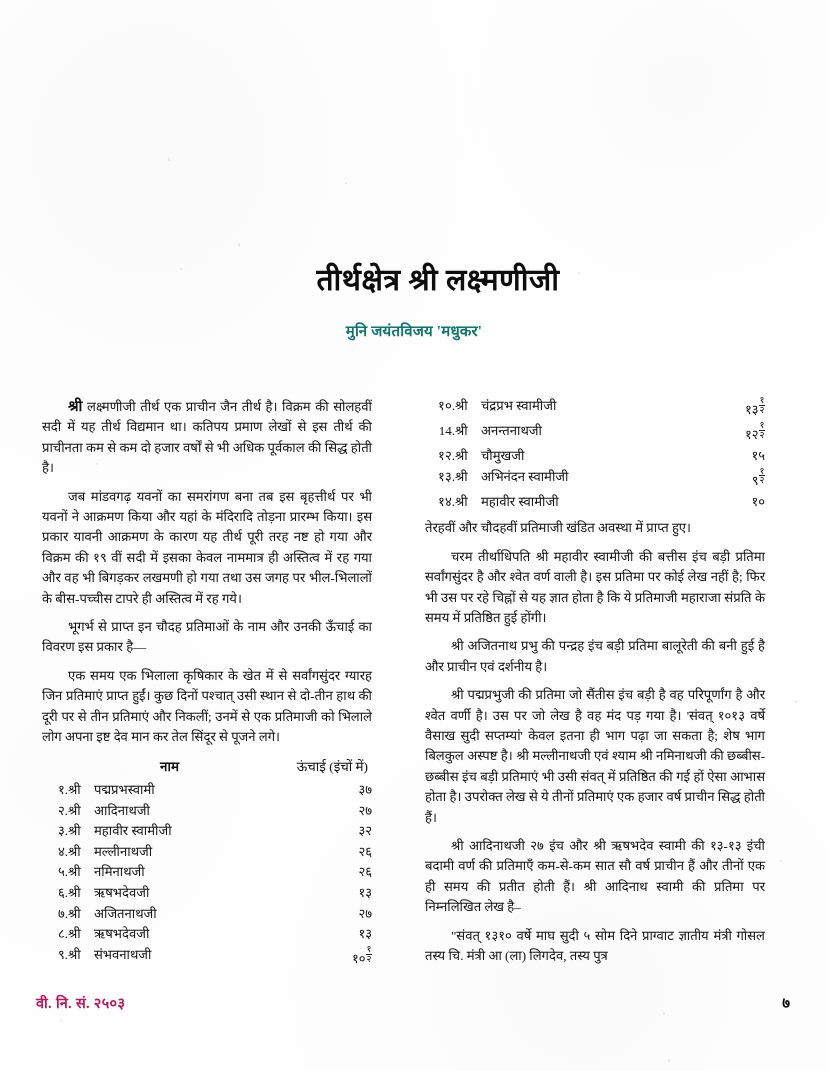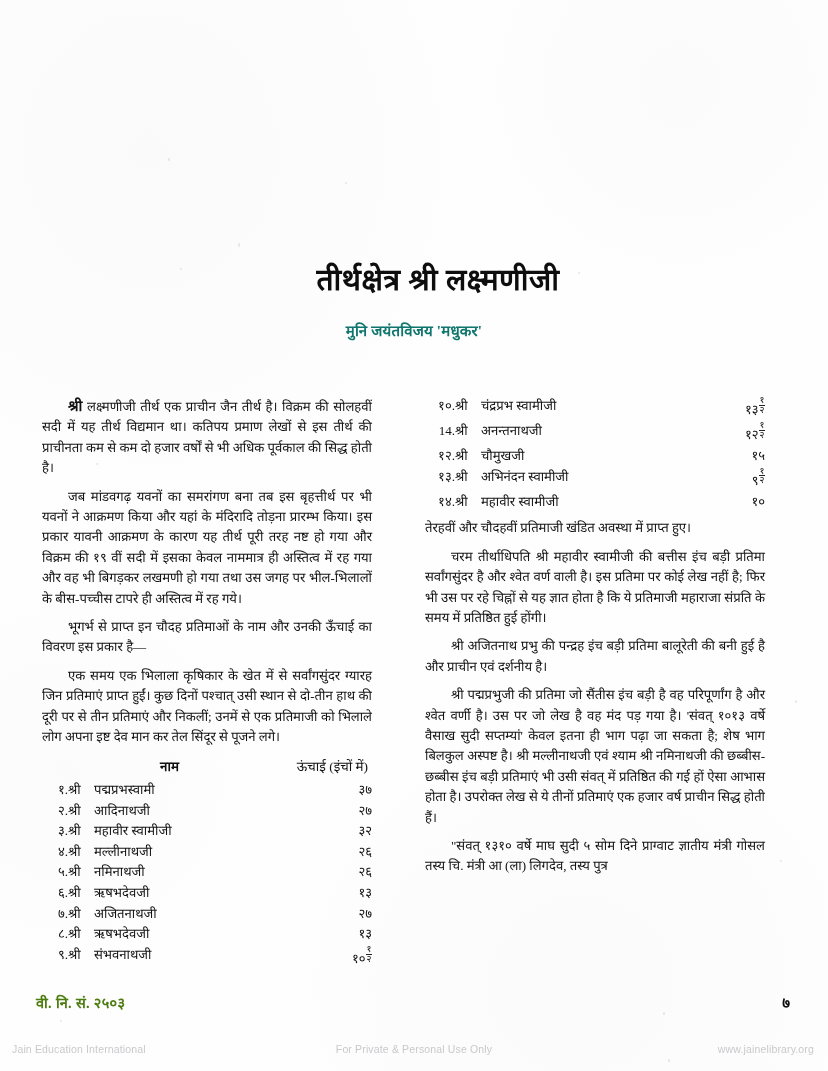--- a/index.html
+++ b/index.html
@@ -156,21 +156,21 @@
     left: 0;
     right: 0;
     height: 22px;
   }
   .footer-era {
     position: absolute;
     left: 36px;
     top: 0;
     font-size: 14.5px;
     font-weight: 700;
-    color: #4d7c0f;
+    color: #be185d;
     letter-spacing: 0.3px;
   }
   .footer-pageno {
     position: absolute;
     right: 38px;
     top: 0;
     font-size: 15px;
     font-weight: 700;
     color: #0f0f0f;
   }
@@ -321,28 +321,24 @@
             <td class="td-name">महावीर स्वामीजी</td>
             <td class="td-height">१०</td>
           </tr>
         </tbody>
     </table>
     <div id="right-paras" style="margin-top:6px;">
         <p class="no-indent">तेरहवीं और चौदहवीं प्रतिमाजी खंडित अवस्था में प्राप्त हुए।</p>
         <p>चरम तीर्थाधिपति श्री महावीर स्वामीजी की बत्तीस इंच बड़ी प्रतिमा सर्वांगसुंदर है और श्वेत वर्ण वाली है। इस प्रतिमा पर कोई लेख नहीं है; फिर भी उस पर रहे चिह्नों से यह ज्ञात होता है कि ये प्रतिमाजी महाराजा संप्रति के समय में प्रतिष्ठित हुई होंगी।</p>
         <p>श्री अजितनाथ प्रभु की पन्द्रह इंच बड़ी प्रतिमा बालूरेती की बनी हुई है और प्राचीन एवं दर्शनीय है।</p>
         <p>श्री पद्मप्रभुजी की प्रतिमा जो सैंतीस इंच बड़ी है वह परिपूर्णांग है और श्वेत वर्णी है। उस पर जो लेख है वह मंद पड़ गया है। 'संवत् १०१३ वर्षे वैसाख सुदी सप्तम्यां' केवल इतना ही भाग पढ़ा जा सकता है; शेष भाग बिलकुल अस्पष्ट है। श्री मल्लीनाथजी एवं श्याम श्री नमिनाथजी की छब्बीस-छब्बीस इंच बड़ी प्रतिमाएं भी उसी संवत् में प्रतिष्ठित की गई हों ऐसा आभास होता है। उपरोक्त लेख से ये तीनों प्रतिमाएं एक हजार वर्ष प्राचीन सिद्ध होती हैं।</p>
+        <p>श्री आदिनाथजी २७ इंच और श्री ऋषभदेव स्वामी की १३-१३ इंची बदामी वर्ण की प्रतिमाएँ कम-से-कम सात सौ वर्ष प्राचीन हैं और तीनों एक ही समय की प्रतीत होती हैं। श्री आदिनाथ स्वामी की प्रतिमा पर निम्नलिखित लेख है–</p>
         <p>"संवत् १३१० वर्षे माघ सुदी ५ सोम दिने प्राग्वाट ज्ञातीय मंत्री गोसल तस्य चि. मंत्री आ (ला) लिगदेव, तस्य पुत्र</p>
       </div>
   </div>
 
   <div class="footer-line">
     <div class="footer-era">वी. नि. सं. २५०३</div>
     <div class="footer-pageno">७</div>
   </div>
 
-  <div class="watermark-bar">
-    <span class="wm-left">Jain Education International</span>
-    <span class="wm-center">For Private &amp; Personal Use Only</span>
-    <span class="wm-right">www.jainelibrary.org</span>
-  </div>
 
 </div>
 
 </body></html>

